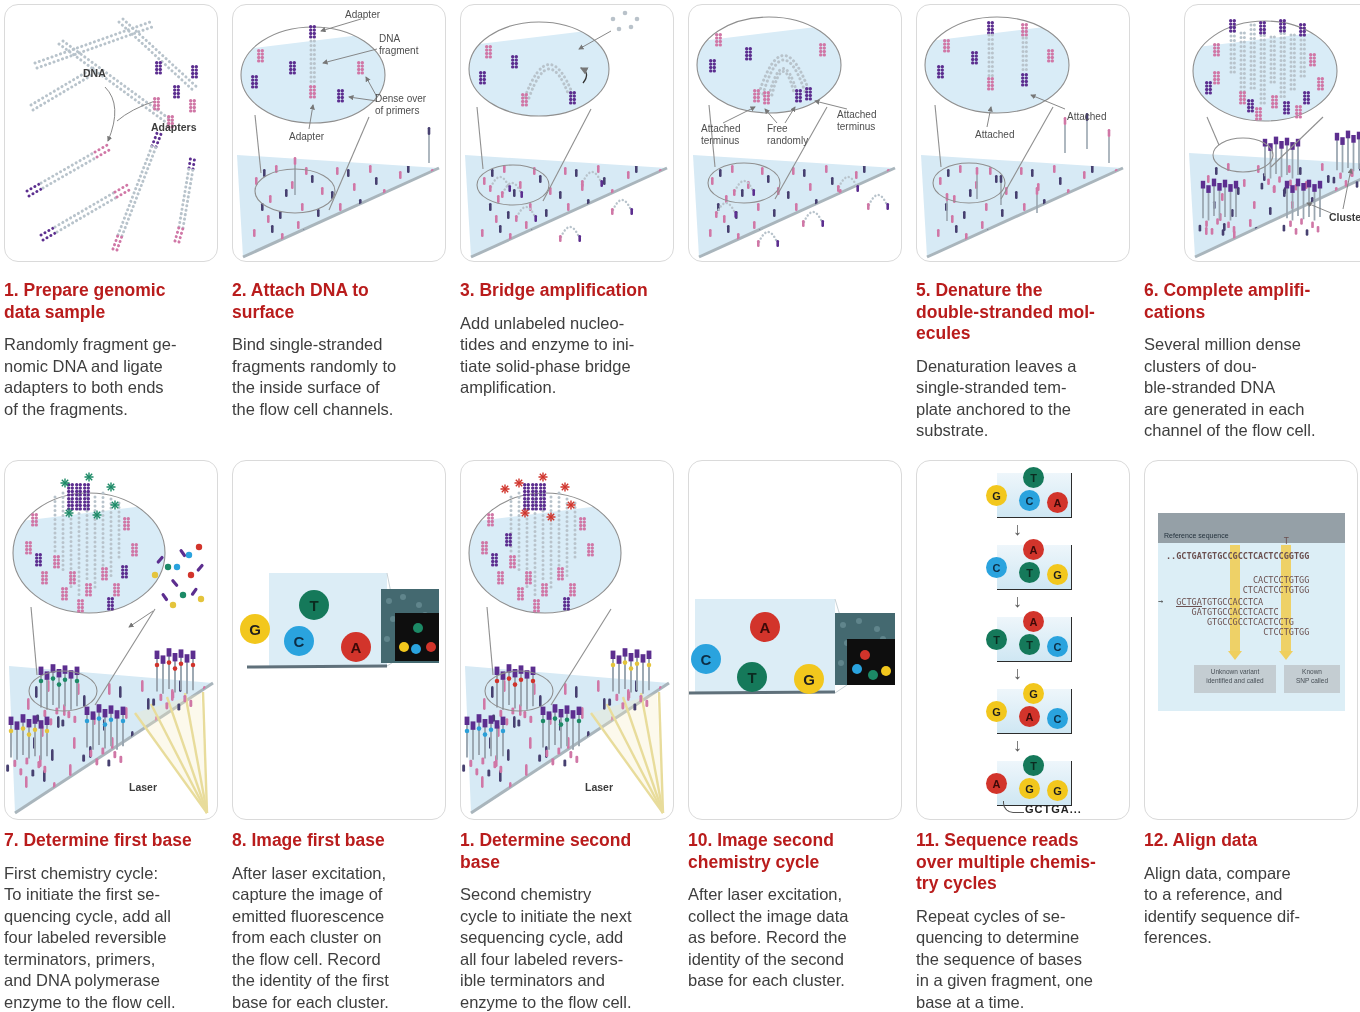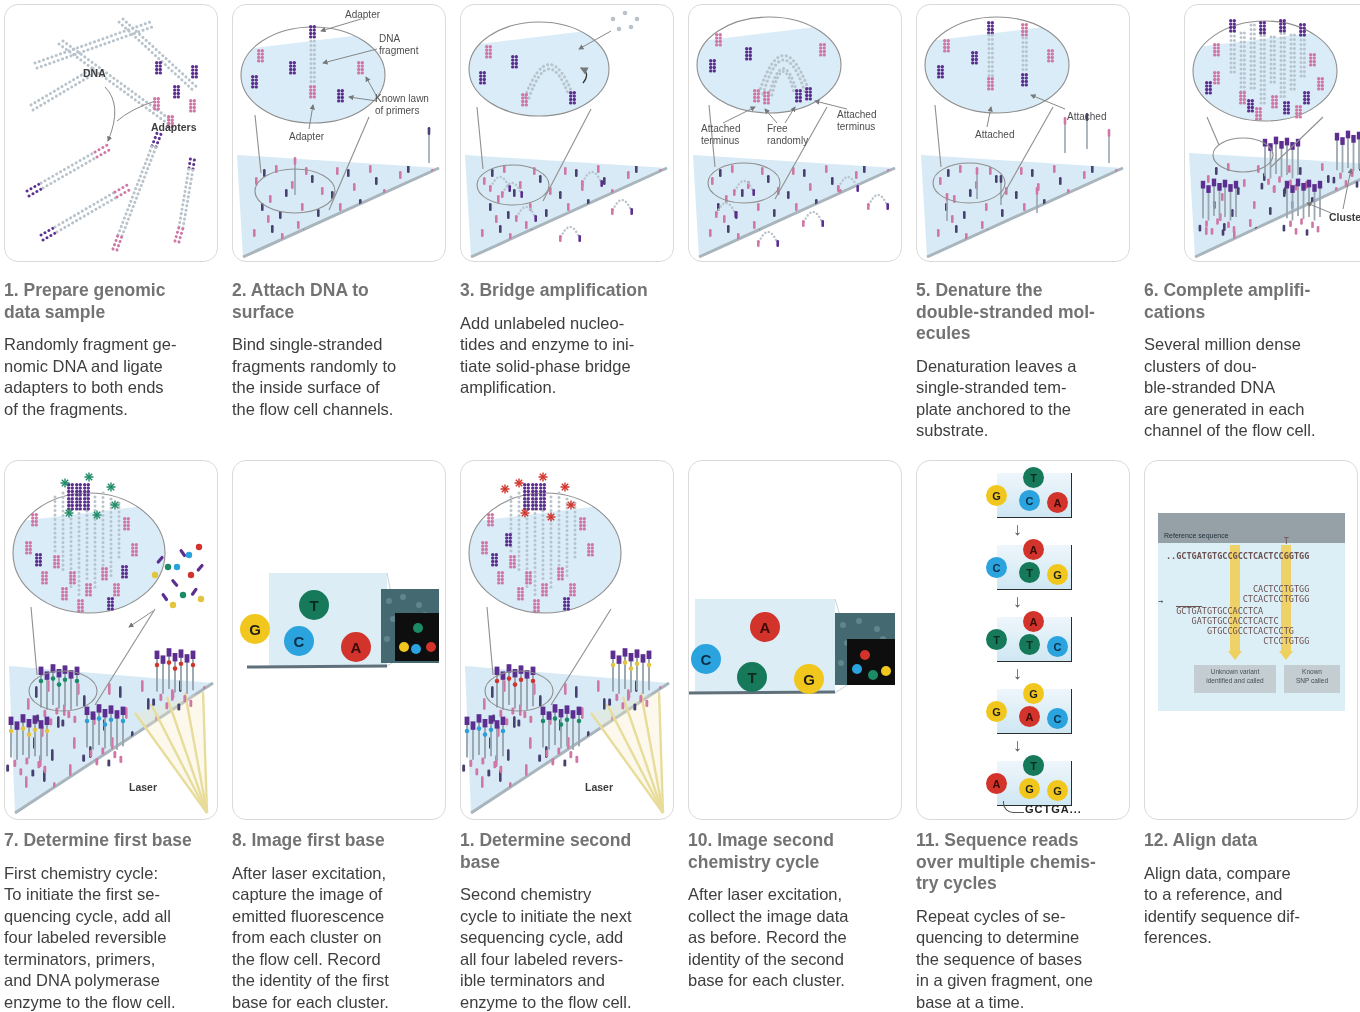--- a/index.html
+++ b/index.html
@@ -1,21 +1,21 @@
 <!DOCTYPE html>
 <html><head>
 <meta charset="utf-8">
 <style>
   html,body{margin:0;padding:0;background:#fff;}
   #stage{position:relative;width:1360px;height:1012px;background:#fff;
          font-family:"Liberation Sans",sans-serif;overflow:hidden;}
   .p{position:absolute;background:#fff;border:1.5px solid #dadada;border-radius:14px;overflow:hidden;}
   .p svg{position:absolute;left:0;top:0;}
   .cap{position:absolute;width:222px;}
-  .cap h3{margin:0 0 11px 0;font-size:17.5px;line-height:21.5px;font-weight:700;color:#737373;white-space:pre-line;}
+  .cap h3{margin:0 0 11px 0;font-size:17.5px;line-height:21.5px;font-weight:700;color:#b91c1c;white-space:pre-line;}
   .cap p{margin:0;font-size:16.5px;line-height:21.5px;color:#3e3e3e;white-space:pre-line;}
   .plbl{position:absolute;font-size:10px;line-height:1.2;color:#4e4e4e;white-space:pre-line;z-index:3;}
   .plbl.b{font-weight:700;font-size:10.5px;color:#3c3c3c;}
   
   .bd{fill:none;stroke-linecap:round;stroke-dasharray:0.1 4.4;stroke-width:3;}
   .bd2{fill:none;stroke-linecap:round;stroke-dasharray:0.1 3.6;stroke-width:2.4;}
   .pk{stroke:#d077a6}.pu{stroke:#5c2e8f}.gy{stroke:#b8c3cb}
   .fpk{fill:#d077a6}.fpu{fill:#5c2e8f}.fdk{fill:#474070}
   .thin{stroke:#9aa6b0;stroke-width:1.6}
   .lblline{stroke:#7a7a7a;stroke-width:0.9;fill:none}
@@ -37,21 +37,21 @@
   
   .ref-img{position:absolute;left:13px;top:52px;width:187px;height:198px;background:#dceef6;}
   .ref-bar{position:absolute;left:0;top:0;width:100%;height:30px;background:#95a0a7;}
   .ref-bar span{position:absolute;left:6px;bottom:4px;font-size:7px;color:#23313c;}
   .mono{font-family:"DejaVu Sans Mono",monospace;font-size:8.5px;color:#6b5050;position:absolute;white-space:pre;}
   .ycol{position:absolute;width:10px;height:106px;top:32px;background:#f1cb4e;opacity:.85;transform:translateX(-50%);
         font-family:"DejaVu Sans Mono",monospace;font-size:8.5px;}
   .yhead{position:absolute;top:138px;width:0;height:0;border-left:7px solid transparent;border-right:7px solid transparent;
          border-top:9px solid #f1cb4e;transform:translateX(-50%);opacity:.9;
          font-family:"DejaVu Sans Mono",monospace;font-size:8.5px;}
-  .read{z-index:2;margin-top:9px;}
+  .read{z-index:2;}
   .ul{position:absolute;height:1px;background:#6b5050;z-index:2;font-family:"DejaVu Sans Mono",monospace;font-size:8.5px;}
   .vlbl{position:absolute;top:152px;background:#c4cdd2;font-size:6.5px;line-height:1.35;color:#474f56;
         text-align:center;white-space:pre-line;padding-top:3px;z-index:2;}
 </style>
 </head>
 <body>
 
 <svg width="0" height="0" style="position:absolute">
 <defs>
   <marker id="ah" markerWidth="7" markerHeight="7" refX="5" refY="3" orient="auto">
@@ -268,21 +268,21 @@
         </g>
       <rect class="fpk" x="60.7" y="152" width="2.6" height="8" rx="1.2"></rect>
         <rect class="fdk" x="194.7" y="122" width="2.6" height="8" rx="1.2"></rect>
       <ellipse class="mag" cx="62" cy="186" rx="40" ry="22"></ellipse>
       <line class="mag" x1="22" y1="110" x2="28" y2="168"></line>
         <line class="mag" x1="136" y1="112" x2="96" y2="205"></line>
     </svg>
     <div class="plbl" style="left:112px;top:4px">Adapter</div>
     <div class="plbl" style="left:146px;top:28px">DNA
 fragment</div>
-    <div class="plbl" style="left:142px;top:88px">Known lawn
+    <div class="plbl" style="left:142px;top:88px">Dense over
 of primers</div>
     <div class="plbl" style="left:56px;top:126px">Adapter</div>
   </div>
 
   <div class="p" style="left:460px;top:4px;width:212px;height:256px">
     <svg viewBox="0 0 212 256" width="212" height="256">
       <defs>
           <clipPath id="c3e">
             <ellipse cx="78" cy="64" rx="70" ry="47"></ellipse>
           </clipPath>

